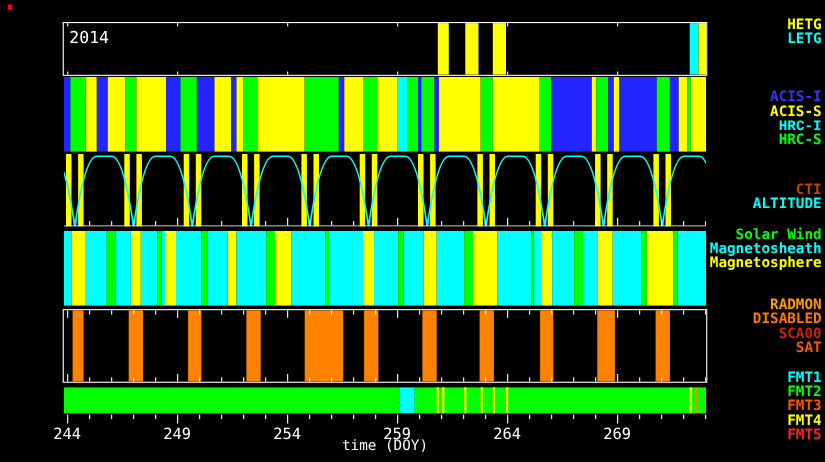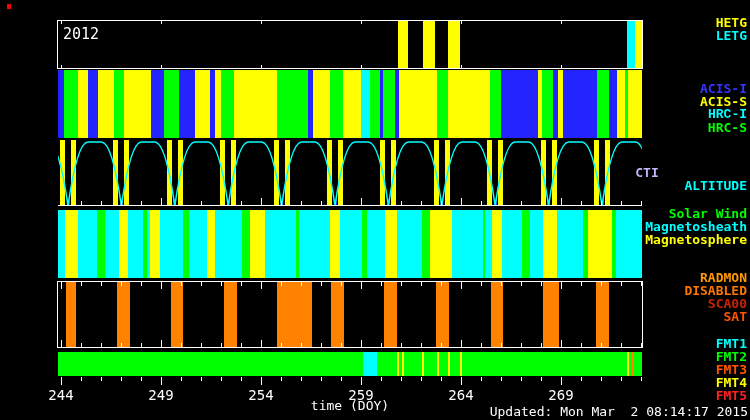--- a/index.html
+++ b/index.html
@@ -15,21 +15,21 @@
   #xlabel{position:absolute;left:290px;top:398px;width:120px;text-align:center;color:#fff;font-size:13px;}
   #updated{position:absolute;right:2px;top:404px;color:#fff;font-size:13px;white-space:pre;}
   #reddot{position:absolute;left:7px;top:4px;width:4px;height:5px;background:#FF0000;}
   svg{position:absolute;left:0;top:0;}
 </style>
 </head>
 <body>
 
 <div id="screen">
   <div id="reddot"></div>
-  <div id="year">2012</div>
+  <div id="year">2014</div>
   <div id="plot">
       <div class="band" style="box-sizing: content-box; border: 1px solid rgb(255, 255, 255); left: -1px; top: 20px; height: 47px; width: 584px;">
         <div class="seg" style="left: 340px; width: 10px; background: rgb(255, 255, 0);"></div>
         <div class="seg" style="left: 365px; width: 12px; background: rgb(255, 255, 0);"></div>
         <div class="seg" style="left: 390px; width: 12px; background: rgb(255, 255, 0);"></div>
         <div class="seg" style="left: 569px; width: 8px; background: rgb(0, 255, 255);"></div>
         <div class="seg" style="left: 577px; width: 7px; background: rgb(255, 255, 0);"></div>
         <div class="tick" style="left: 3px; top: 0px; height: 3px;"></div>
         <div class="tick" style="left: 3px; top: 44px; height: 3px;"></div>
         <div class="tick" style="left: 103px; top: 0px; height: 3px;"></div>
@@ -315,28 +315,27 @@
       <div class="tick" style="left: 583px; top: 377px; height: 4px;"></div>
       <div class="axlab" style="left: -17px; top: 387px;">244</div>
       <div class="axlab" style="left: 83px; top: 387px;">249</div>
       <div class="axlab" style="left: 183px; top: 387px;">254</div>
       <div class="axlab" style="left: 283px; top: 387px;">259</div>
       <div class="axlab" style="left: 383px; top: 387px;">264</div>
       <div class="axlab" style="left: 483px; top: 387px;">269</div>
     </div>
   <div id="labels"></div>
   <div id="xlabel">time (DOY)</div>
-  <div id="updated">Updated: Mon Mar  2 08:14:17 2015</div>
 <div class="lbl" style="top: 29px; color: rgb(0, 255, 255);">LETG</div>
     <div class="lbl" style="top: 16px; color: rgb(255, 255, 0);">HETG</div>
     <div class="lbl" style="top: 82px; color: rgb(53, 53, 255);">ACIS-I</div>
     <div class="lbl" style="top: 95px; color: rgb(255, 255, 0);">ACIS-S</div>
     <div class="lbl" style="top: 108px; color: rgb(0, 255, 255); font-family: Liberation Mono, monospace;">HRC-I</div>
     <div class="lbl" style="top: 121px; color: rgb(0, 255, 0);">HRC-S</div>
-    <div class="lbl" style="top: 166px; color: #c4b5fd; text-align: center;">CTI</div>
+    <div class="lbl" style="top: 166px; color: #c2410c;">CTI</div>
     <div class="lbl" style="top: 179px; color: rgb(0, 255, 255);">ALTITUDE</div>
     <div class="lbl" style="top: 207px; color: rgb(0, 255, 0);">Solar Wind</div>
     <div class="lbl" style="top: 220px; color: rgb(0, 255, 255);">Magnetosheath</div>
     <div class="lbl" style="top: 233px; color: rgb(255, 255, 0);">Magnetosphere</div>
     <div class="lbl" style="top: 271px; color: rgb(255, 153, 0);">RADMON</div>
     <div class="lbl" style="top: 284px; color: rgb(255, 119, 0);">DISABLED</div>
     <div class="lbl" style="top: 297px; color: rgb(204, 34, 0);">SCA00</div>
     <div class="lbl" style="top: 310px; color: rgb(255, 85, 0);">SAT</div>
     <div class="lbl" style="top: 337px; color: rgb(0, 255, 255);">FMT1</div>
     <div class="lbl" style="top: 350px; color: rgb(0, 255, 0);">FMT2</div>

